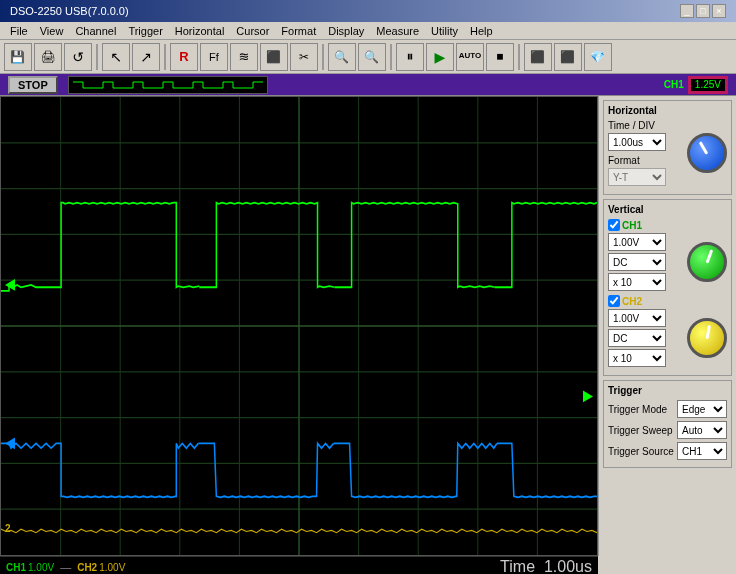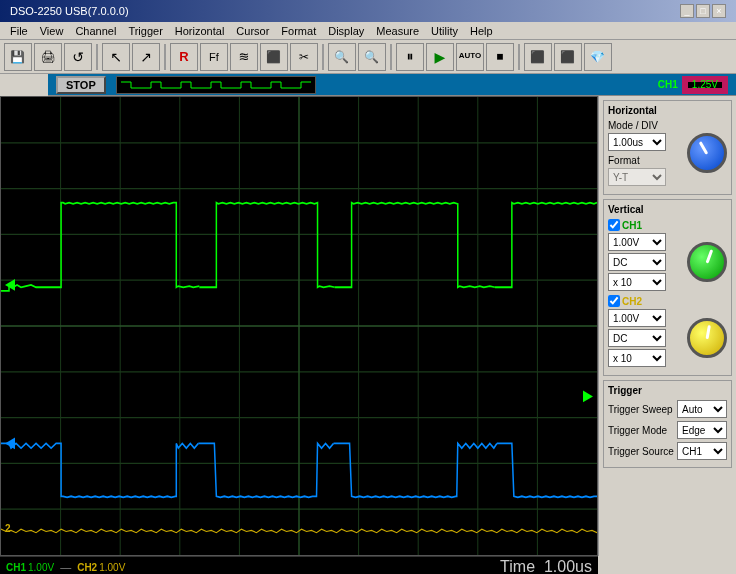--- a/index.html
+++ b/index.html
@@ -59,28 +59,27 @@
     
     .osc-display {
       flex: 1;
       background: #000;
       position: relative;
       border: 1px solid #555;
     }
 
     
     .status-top {
-      background: #0369a1;
+      background: #4c1d95;
       height: 22px;
       display: flex;
       align-items: center;
       padding: 0 8px;
       border-bottom: 1px solid #888;
       gap: 10px;
-      margin-left: 48px;
     }
     .stop-btn {
       background: #c0c0c0;
       border: 2px outset #999;
       padding: 1px 8px;
       font-weight: bold;
       font-size: 11px;
       cursor: pointer;
     }
     .trigger-indicator {
@@ -89,21 +88,21 @@
       border: 1px solid #555;
       height: 18px;
       width: 200px;
       display: flex; align-items: center; justify-content: center;
       font-size: 9px;
       overflow: hidden;
     }
     .ch1-indicator {
       background: #000;
       color: #00ff00;
-      border: 6px solid #be185d;
+      border: 3px solid #be185d;
       height: 18px;
       padding: 0 4px;
       display: flex; align-items: center;
       font-size: 10px;
       margin-left: auto;
     }
 
     
     .right-panel {
       width: 138px;
@@ -355,21 +354,21 @@
     </svg>
   </div>
 
   <div class="right-panel">
 
     <div class="panel-section">
       <div class="panel-section-title">Horizontal</div>
       <div class="knob-row">
         <div style="flex:1;">
           <div class="label-row">
-            <span>Mode / DIV</span>
+            <span>Time / DIV</span>
           </div>
           <select class="select-control">
             <option>1.00us</option>
           </select>
           <div class="label-row" style="margin-top:4px;">
             <span>Format</span>
           </div>
           <select class="select-control" style="opacity:0.5;">
             <option>Y-T</option>
           </select>
@@ -422,29 +421,29 @@
         </div>
         <div class="knob knob-yellow">
           <div class="knob-indicator" style="transform:translateX(-50%) rotate(10deg);"></div>
         </div>
       </div>
     </div>
 
     <div class="panel-section">
       <div class="panel-section-title">Trigger</div>
       <div class="trigger-row">
+        <span>Trigger Mode</span>
+        <select class="select-control select-sm">
+          <option>Edge</option>
+        </select>
+      </div>
+      <div class="trigger-row">
         <span>Trigger Sweep</span>
         <select class="select-control select-sm">
           <option>Auto</option>
-        </select>
-      </div>
-      <div class="trigger-row">
-        <span>Trigger Mode</span>
-        <select class="select-control select-sm">
-          <option>Edge</option>
         </select>
       </div>
       <div class="trigger-row">
         <span>Trigger Source</span>
         <select class="select-control select-sm">
           <option>CH1</option>
         </select>
       </div>
     </div>
   </div>

